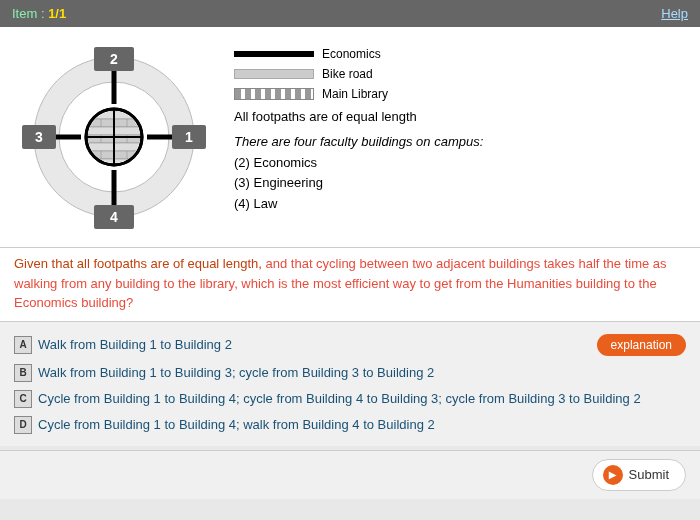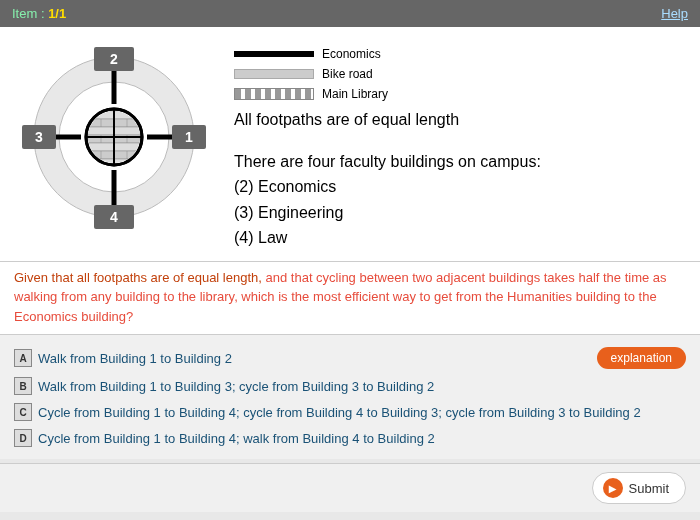--- a/index.html
+++ b/index.html
@@ -76,21 +76,21 @@
         #999 0px, #999 6px,
         white 6px, white 10px
       );
       border: 1px solid #888;
     }
     .legend-label {
       font-size: 12px;
     }
     .legend-notes {
       margin-top: 6px;
-      font-size: 16px;
+      font-size: 13px;
       line-height: 1.6;
     }
     .question-section {
       background: white;
       padding: 6px 14px 8px;
       border-bottom: 1px solid #ccc;
     }
     .question-text {
       font-size: 13px;
       line-height: 1.5;
@@ -251,21 +251,21 @@
       <div class="legend-item">
         <div class="legend-line-gray"></div>
         <span class="legend-label">Bike road</span>
       </div>
       <div class="legend-item">
         <div class="legend-line-dashed"></div>
         <span class="legend-label">Main Library</span>
       </div>
       <div class="legend-notes">
         <div>All footpaths are of equal length</div>
-        <div style="margin-top:16px;">There are four faculty buildings on campus:</div>
+        <div style="margin-top:4px;font-style:italic;">There are four faculty buildings on campus:</div>
         <div id="b1">(2) Economics</div>
         <div id="b2">(3) Engineering</div>
         <div id="b3">(4) Law</div>
       </div>
     </div>
   </div>
 </div>
 
 <div class="question-section">
   <div class="question-text">

